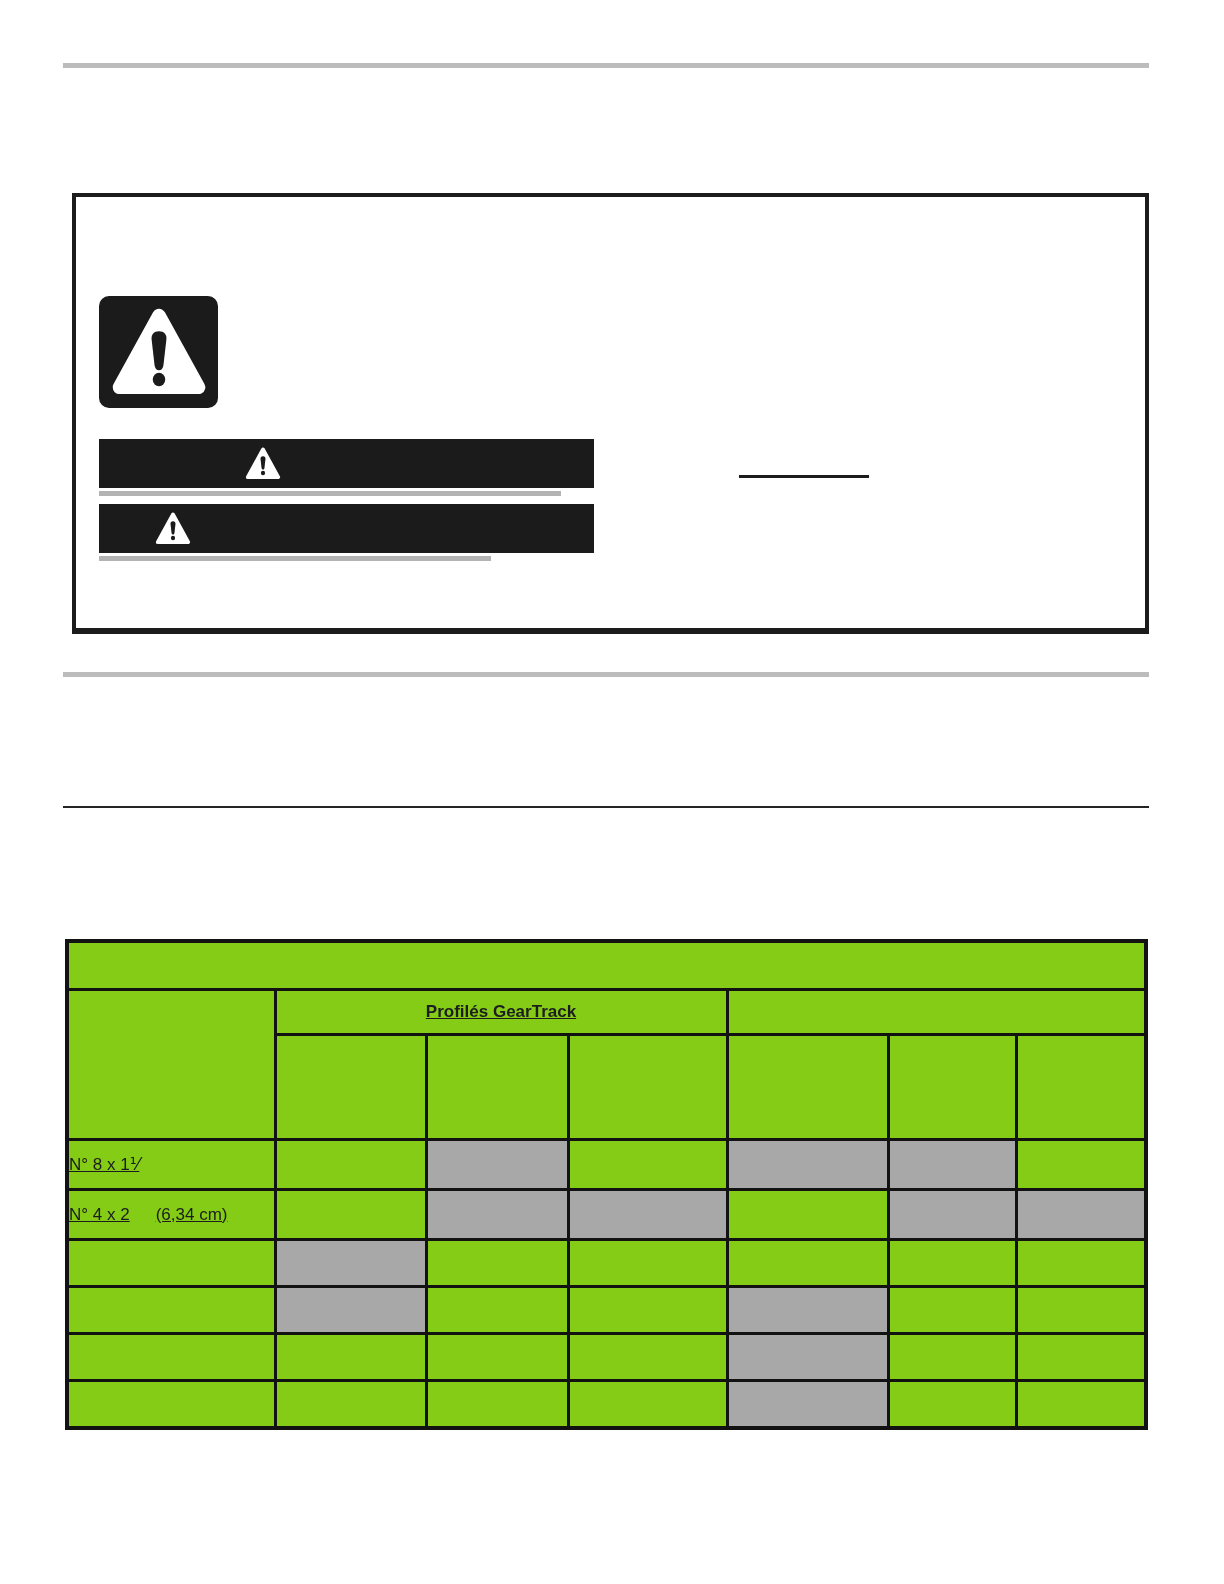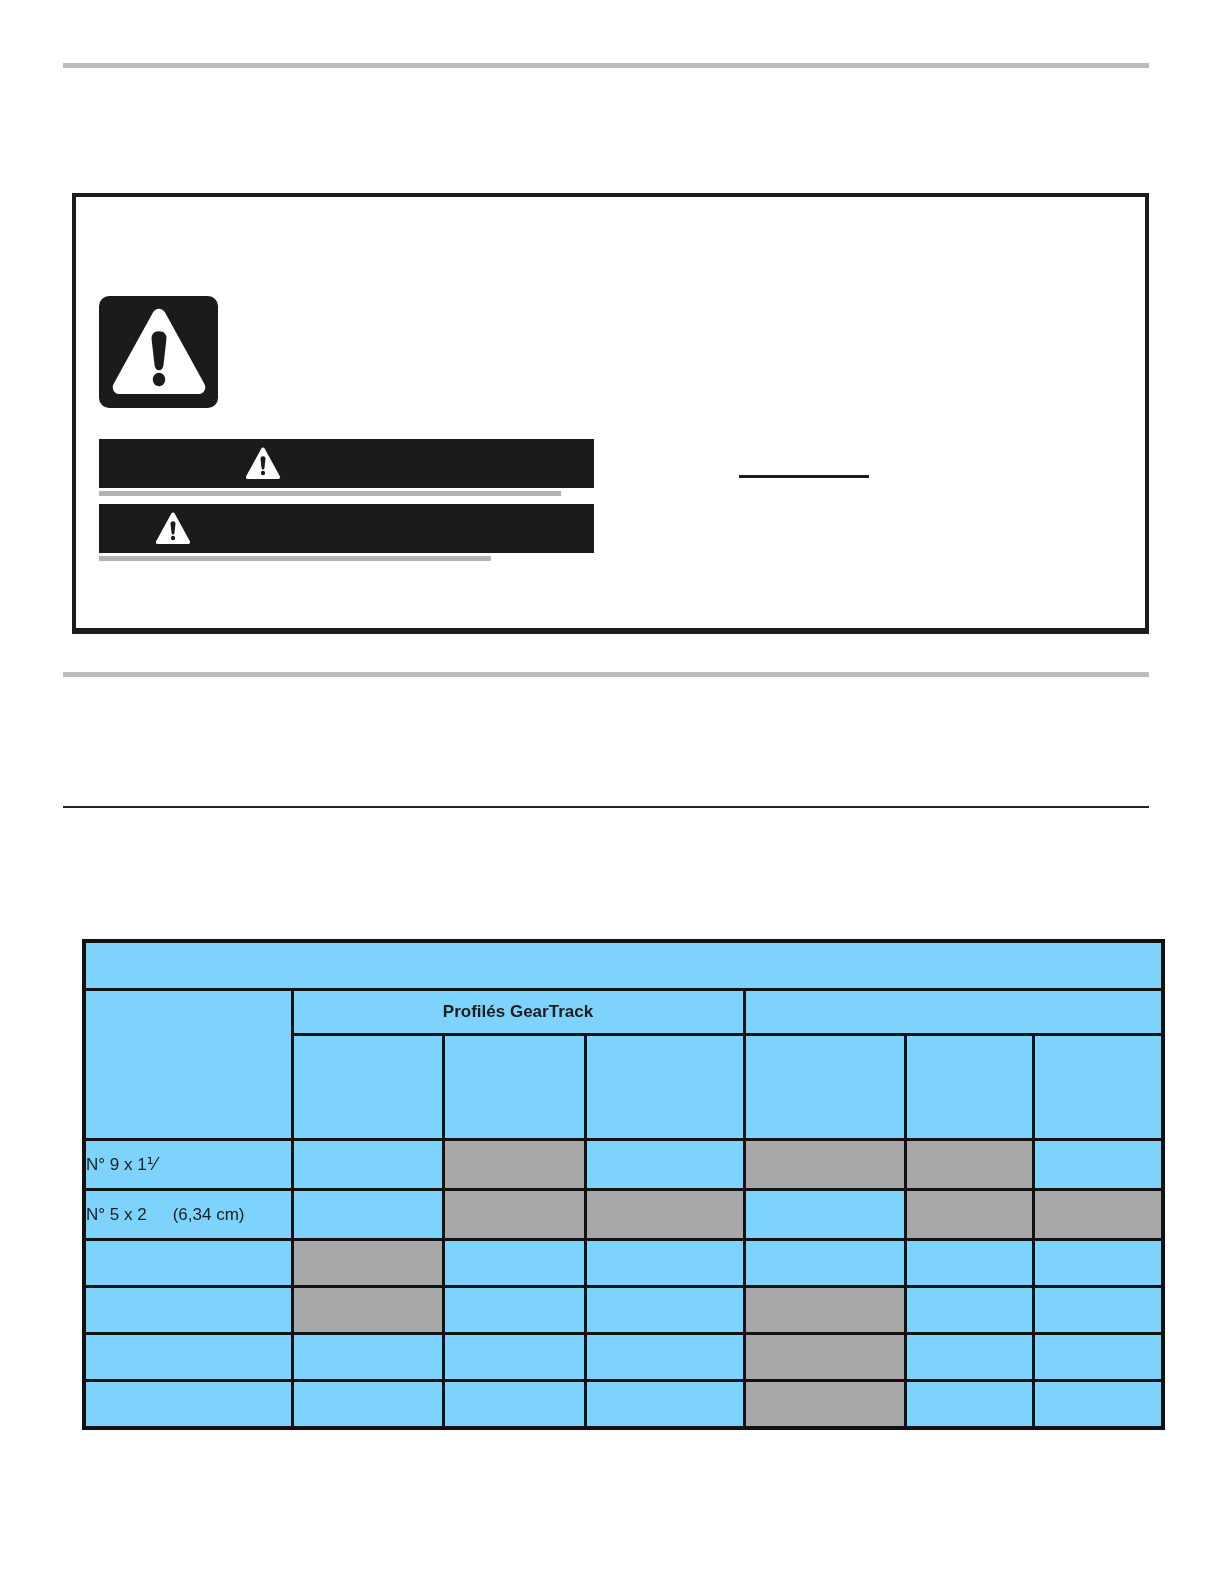--- a/index.html
+++ b/index.html
@@ -30,23 +30,24 @@
   .banner .tri{position:absolute;top:6px;width:38px;height:37px;}
   .banner-1 .tri{left:145px;}
   .banner-2 .tri{left:55px;}
   .banner .tri svg{width:100%;height:100%;display:block;}
   .banner-shadow{position:absolute;height:5px;background:#b3b3b3;}
   .banner-shadow-1{left:23px;top:294px;width:462px;}
   .banner-shadow-2{left:23px;top:359px;width:392px;}
   .blank-underline{position:absolute;left:663px;top:278px;width:130px;height:3px;background:#1c1c1c;}
   
   table.fastener-table{
-    position:absolute;left:82px;top:939px;width:1083px;
-    border-collapse:collapse;table-layout:fixed;background:#7dd3fc;
+    position:absolute;left:65px;top:939px;width:1083px;
+    border-collapse:collapse;table-layout:fixed;background:#84cc16;
     border:4px solid #121212;
+    text-decoration:underline;
   }
   table.fastener-table td{
     border:3px solid #121212;padding:0;vertical-align:middle;
     font-size:17px;color:#1d1d1d;
   }
   .tr-title td{height:45px;}
   .tr-group td{height:42px;}
   .tr-sub td{height:102px;}
   .tr-d1 td,.tr-d2 td{height:47px;}
   .tr-d3 td,.tr-d4 td,.tr-d5 td,.tr-d6 td{height:44px;}
@@ -124,30 +125,30 @@
       <tr class="tr-sub">
         <td></td>
         <td></td>
         <td></td>
         <td></td>
         <td></td>
         <td></td>
       </tr>
 
       <tr class="tr-d1">
-        <td class="row-label"><span>N° 9 x 1⅟</span><span class="label2"></span></td>
+        <td class="row-label"><span>N° 8 x 1⅟</span><span class="label2"></span></td>
         <td></td>
         <td class="shaded"></td>
         <td></td>
         <td class="shaded"></td>
         <td class="shaded"></td>
         <td></td>
       </tr>
       <tr class="tr-d2">
-        <td class="row-label"><span>N° 5 x 2</span><span class="label2">(6,34 cm)</span></td>
+        <td class="row-label"><span>N° 4 x 2</span><span class="label2">(6,34 cm)</span></td>
         <td></td>
         <td class="shaded"></td>
         <td class="shaded"></td>
         <td></td>
         <td class="shaded"></td>
         <td class="shaded"></td>
       </tr>
       <tr class="tr-d3">
         <td class="row-label"><span></span><span class="label2"></span></td>
         <td class="shaded"></td>

